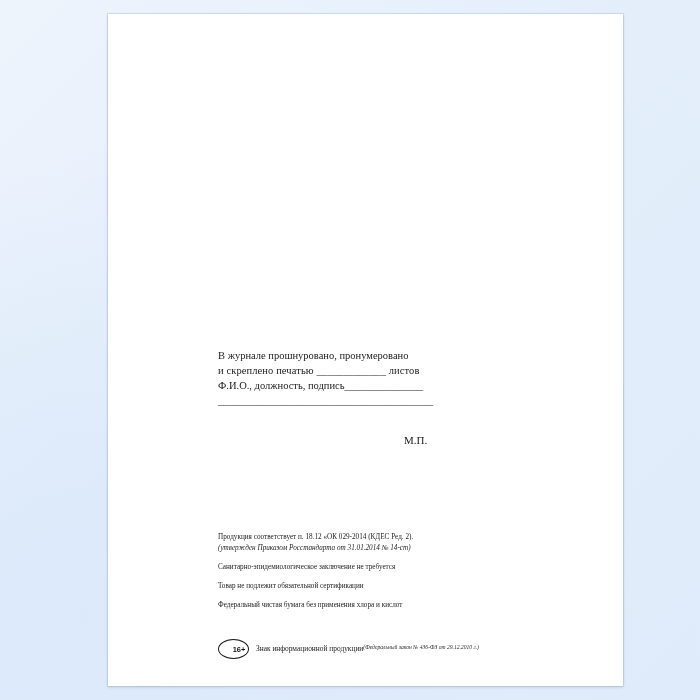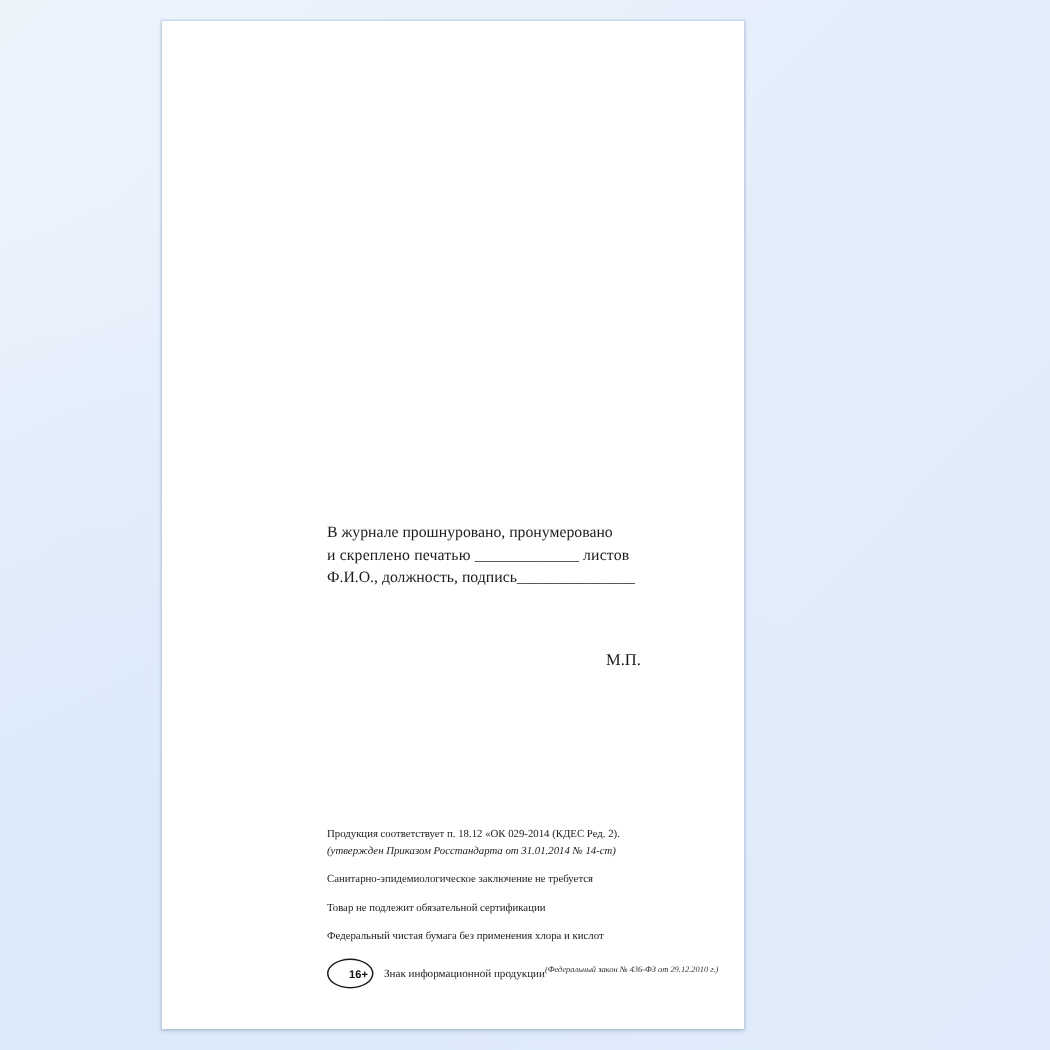--- a/index.html
+++ b/index.html
@@ -24,21 +24,21 @@
     content: "";
     position: absolute;
     left: 0; top: 0; right: 0; bottom: 0;
     background: radial-gradient(circle at 12% 88%, #dbe9fa 0%, rgba(219,233,250,0) 55%);
     pointer-events: none;
   }
   .page {
     position: absolute;
     left: 108px;
     top: 14px;
-    width: 388px;
+    width: 515px;
     height: 672px;
     background: #ffffff;
     box-shadow: 0 1px 3px rgba(80,110,150,0.28), 0 0 0 1px rgba(190,205,225,0.55);
   }
   .page-inner {
     position: absolute;
     left: 0; top: 0; right: 0; bottom: 0;
   }
 
   
@@ -62,21 +62,21 @@
     left: 296px;
     top: 420px;
     font-size: 11px;
     color: #1b1b1b;
   }
 
   
   .legal {
     position: absolute;
     left: 110px;
-    top: 537px;
+    top: 518px;
     width: 320px;
     color: #222;
   }
   .legal .p {
     font-size: 7.2px;
     line-height: 1.5;
     margin-bottom: 9px;
   }
   .legal .it {
     font-style: italic;
@@ -132,20 +132,21 @@
 
 <div id="stage">
 
   <div class="page">
     <div class="page-inner">
 
       <div class="mid-block">
         <div class="ln">В журнале прошнуровано, пронумеровано</div>
         <div class="ln r2">и скреплено печатью _____________ листов</div>
         <div class="ln">Ф.И.О., должность, подпись_______________</div>
+        <div class="ln">_________________________________________</div>
       </div>
 
       <div class="mp">М.П.</div>
 
       <div class="legal">
         <div class="p">
           <div>Продукция соответствует п. 18.12 «ОК 029-2014 (КДЕС Ред. 2).</div>
           <div class="it">(утвержден Приказом Росстандарта от 31.01.2014 № 14-ст)</div>
         </div>
         <div class="single">Санитарно-эпидемиологическое заключение не требуется</div>

